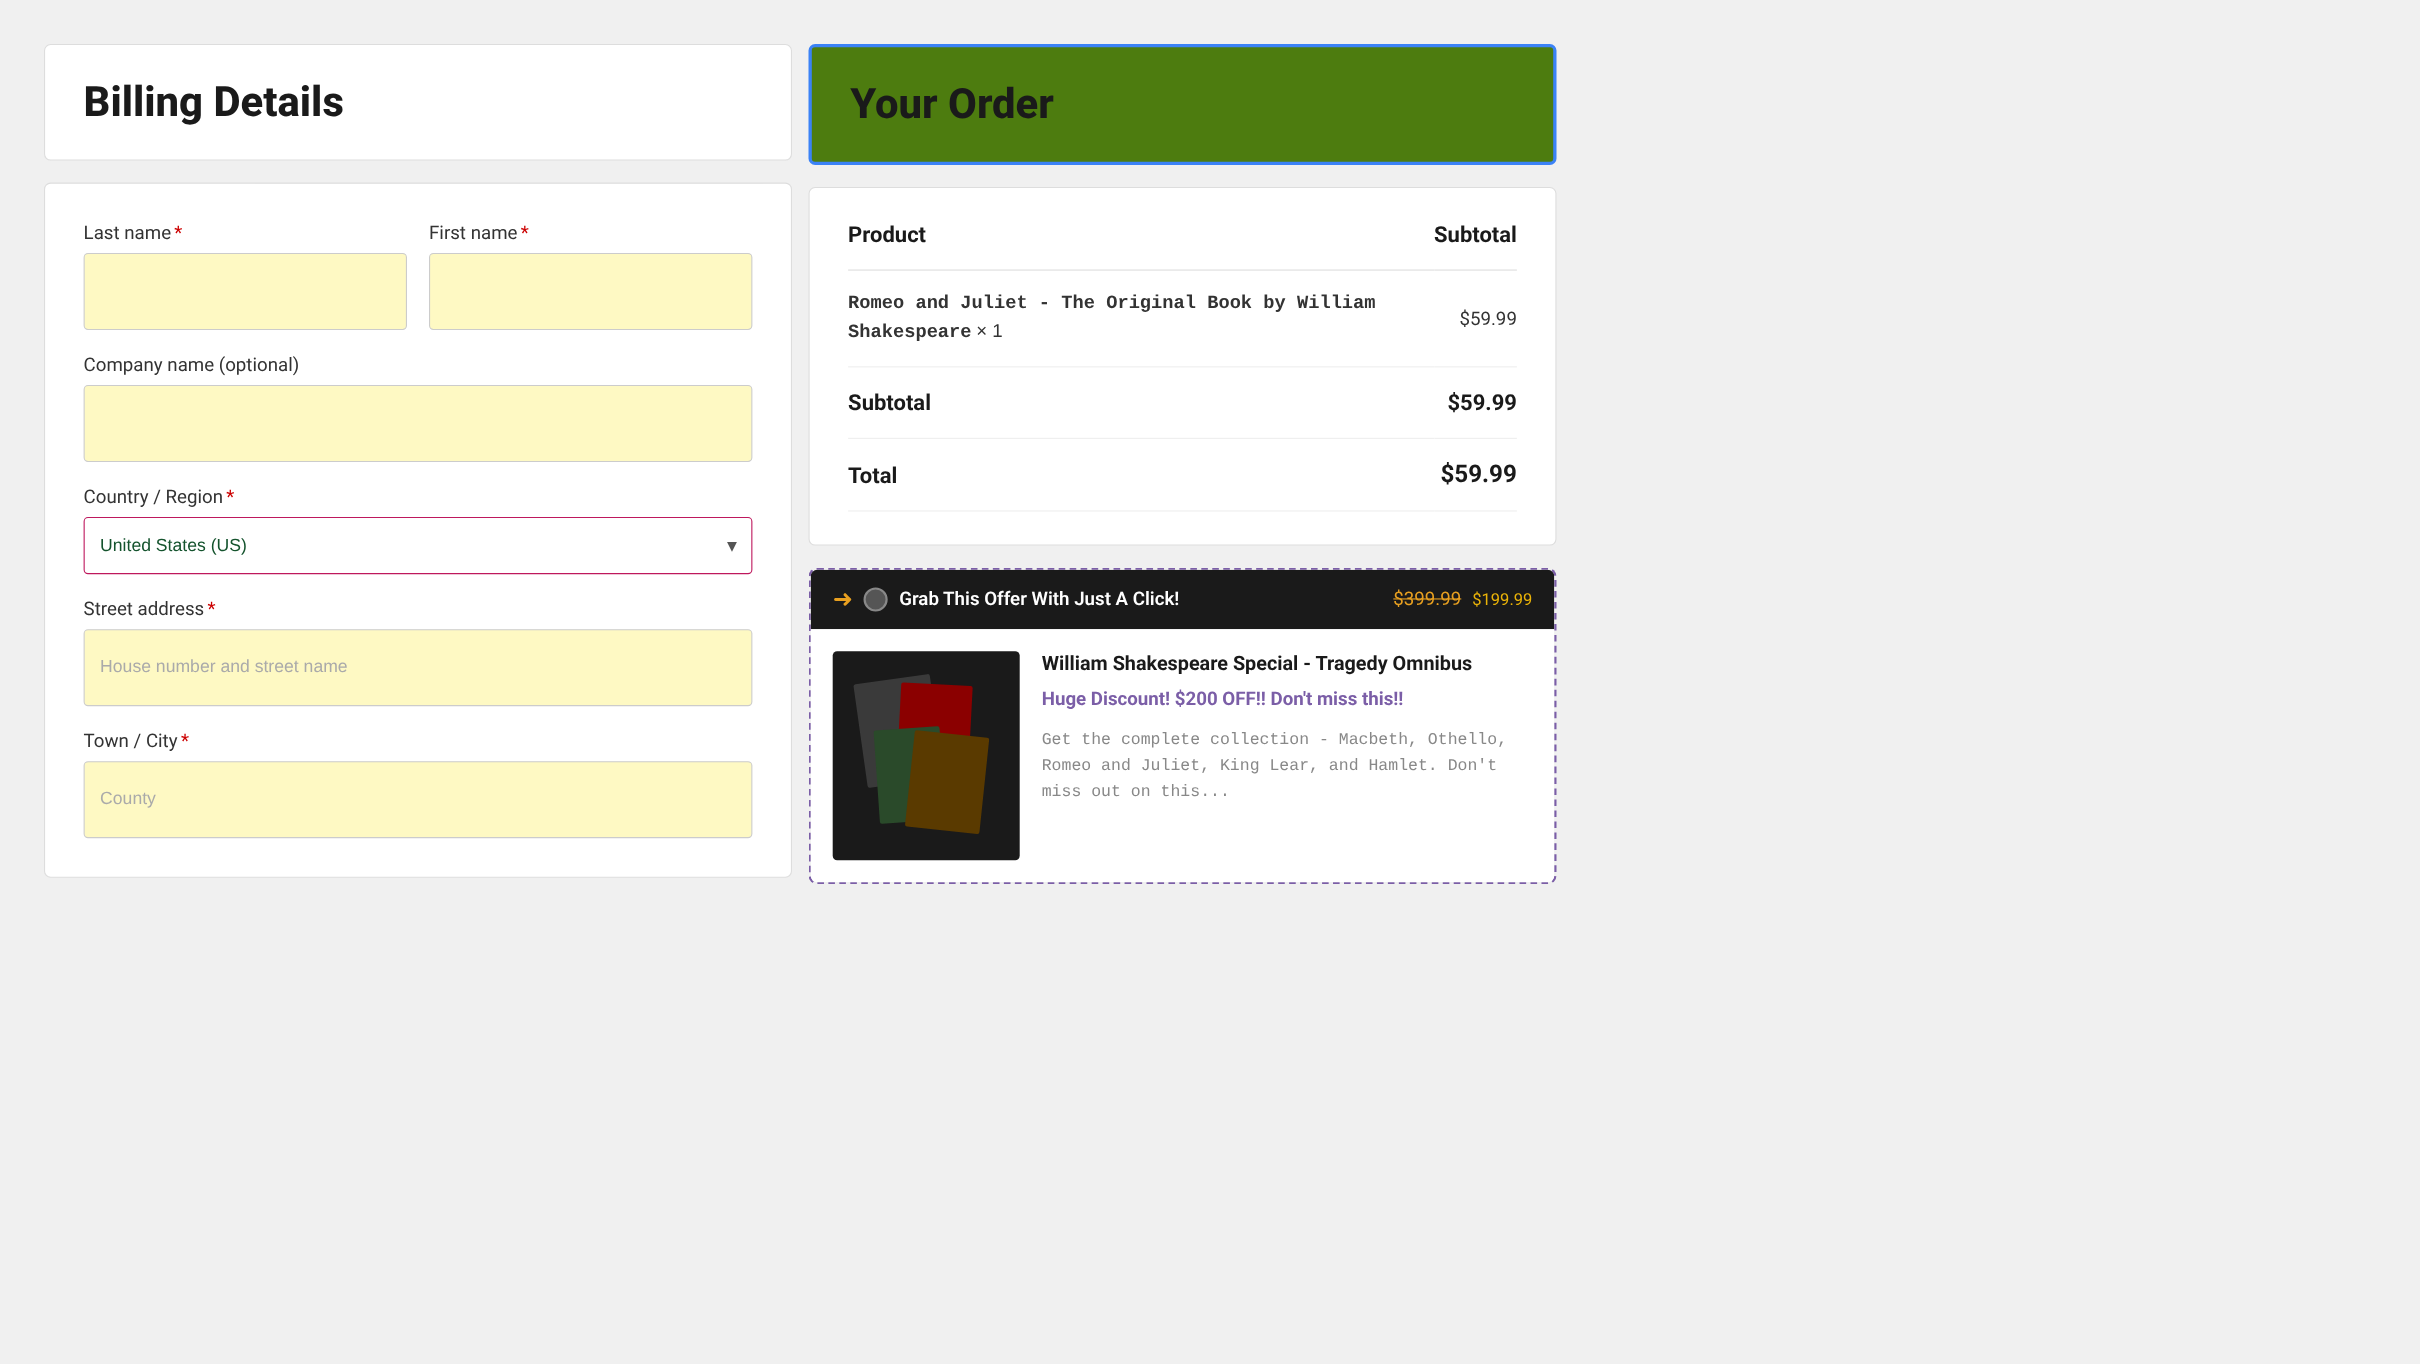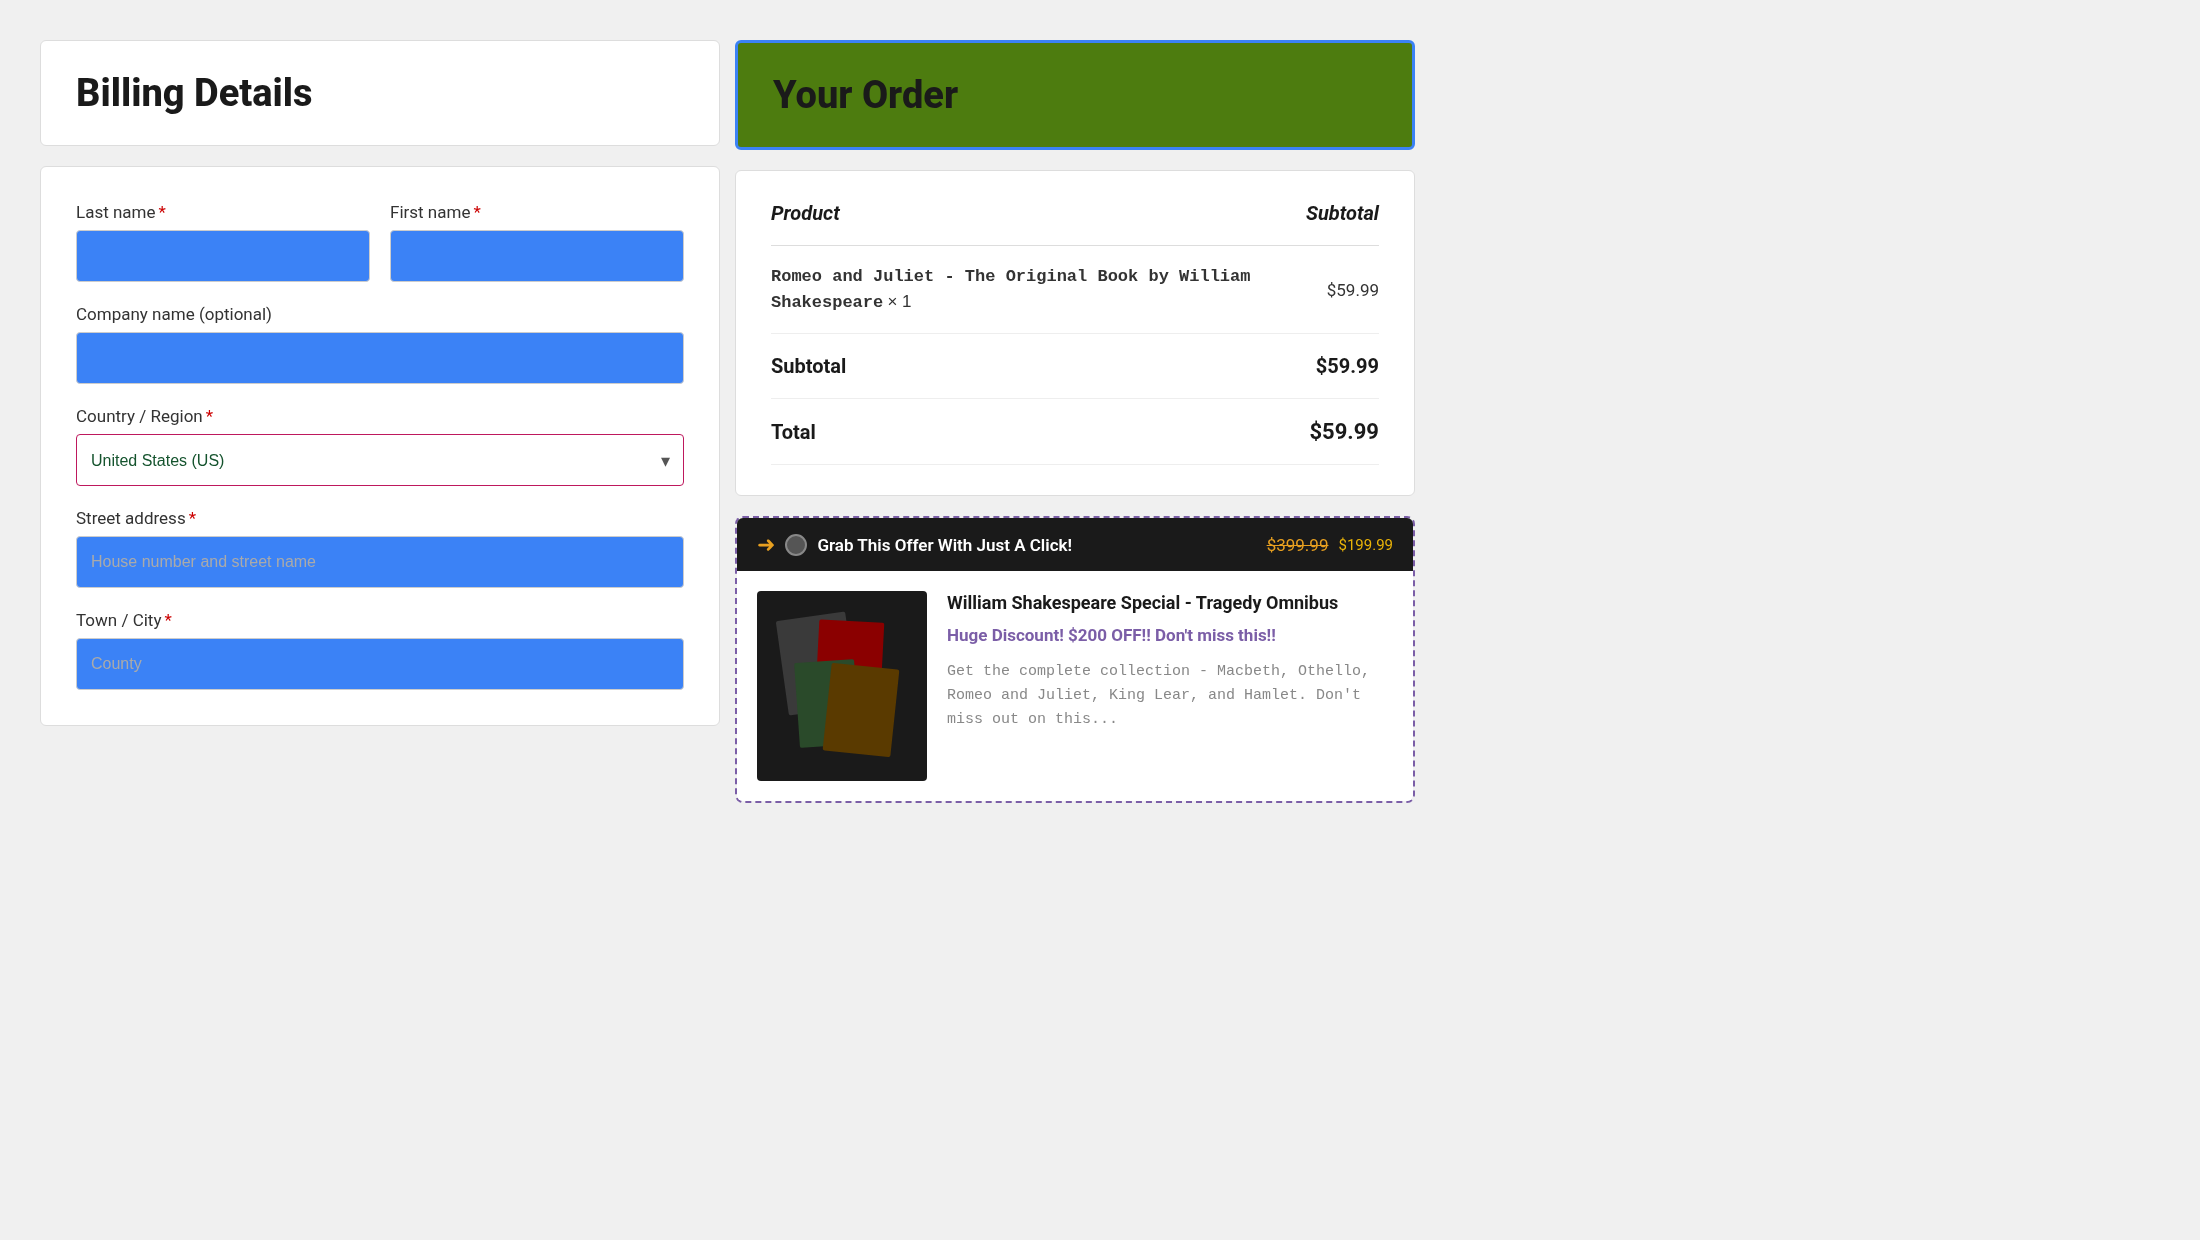--- a/index.html
+++ b/index.html
@@ -57,23 +57,23 @@
     .required-star {
       color: #cc0000;
       margin-left: 3px;
     }
     .form-input {
       border: 1px solid #ccc;
       border-radius: 4px;
       padding: 12px 14px;
       font-size: 16px;
       color: #333;
-      background: #3b82f6;
+      background: #fef9c3;
       width: 100%;
-      height: 52px;
+      height: 70px;
     }
     .form-input::placeholder {
       color: #aaa;
     }
     .select-wrapper {
       position: relative;
     }
     .form-select {
       border: 1px solid #be185d;
       border-radius: 4px;
@@ -122,21 +122,20 @@
       width: 100%;
       border-collapse: collapse;
     }
     .order-table th {
       text-align: left;
       font-size: 20px;
       font-weight: 700;
       color: #1a1a1a;
       padding-bottom: 20px;
       border-bottom: 1px solid #ddd;
-      font-style: italic;
     }
     .order-table th:last-child {
       text-align: right;
     }
     .order-table td {
       padding: 18px 0;
       font-size: 17px;
       color: #333;
       border-bottom: 1px solid #eee;
       vertical-align: middle;

